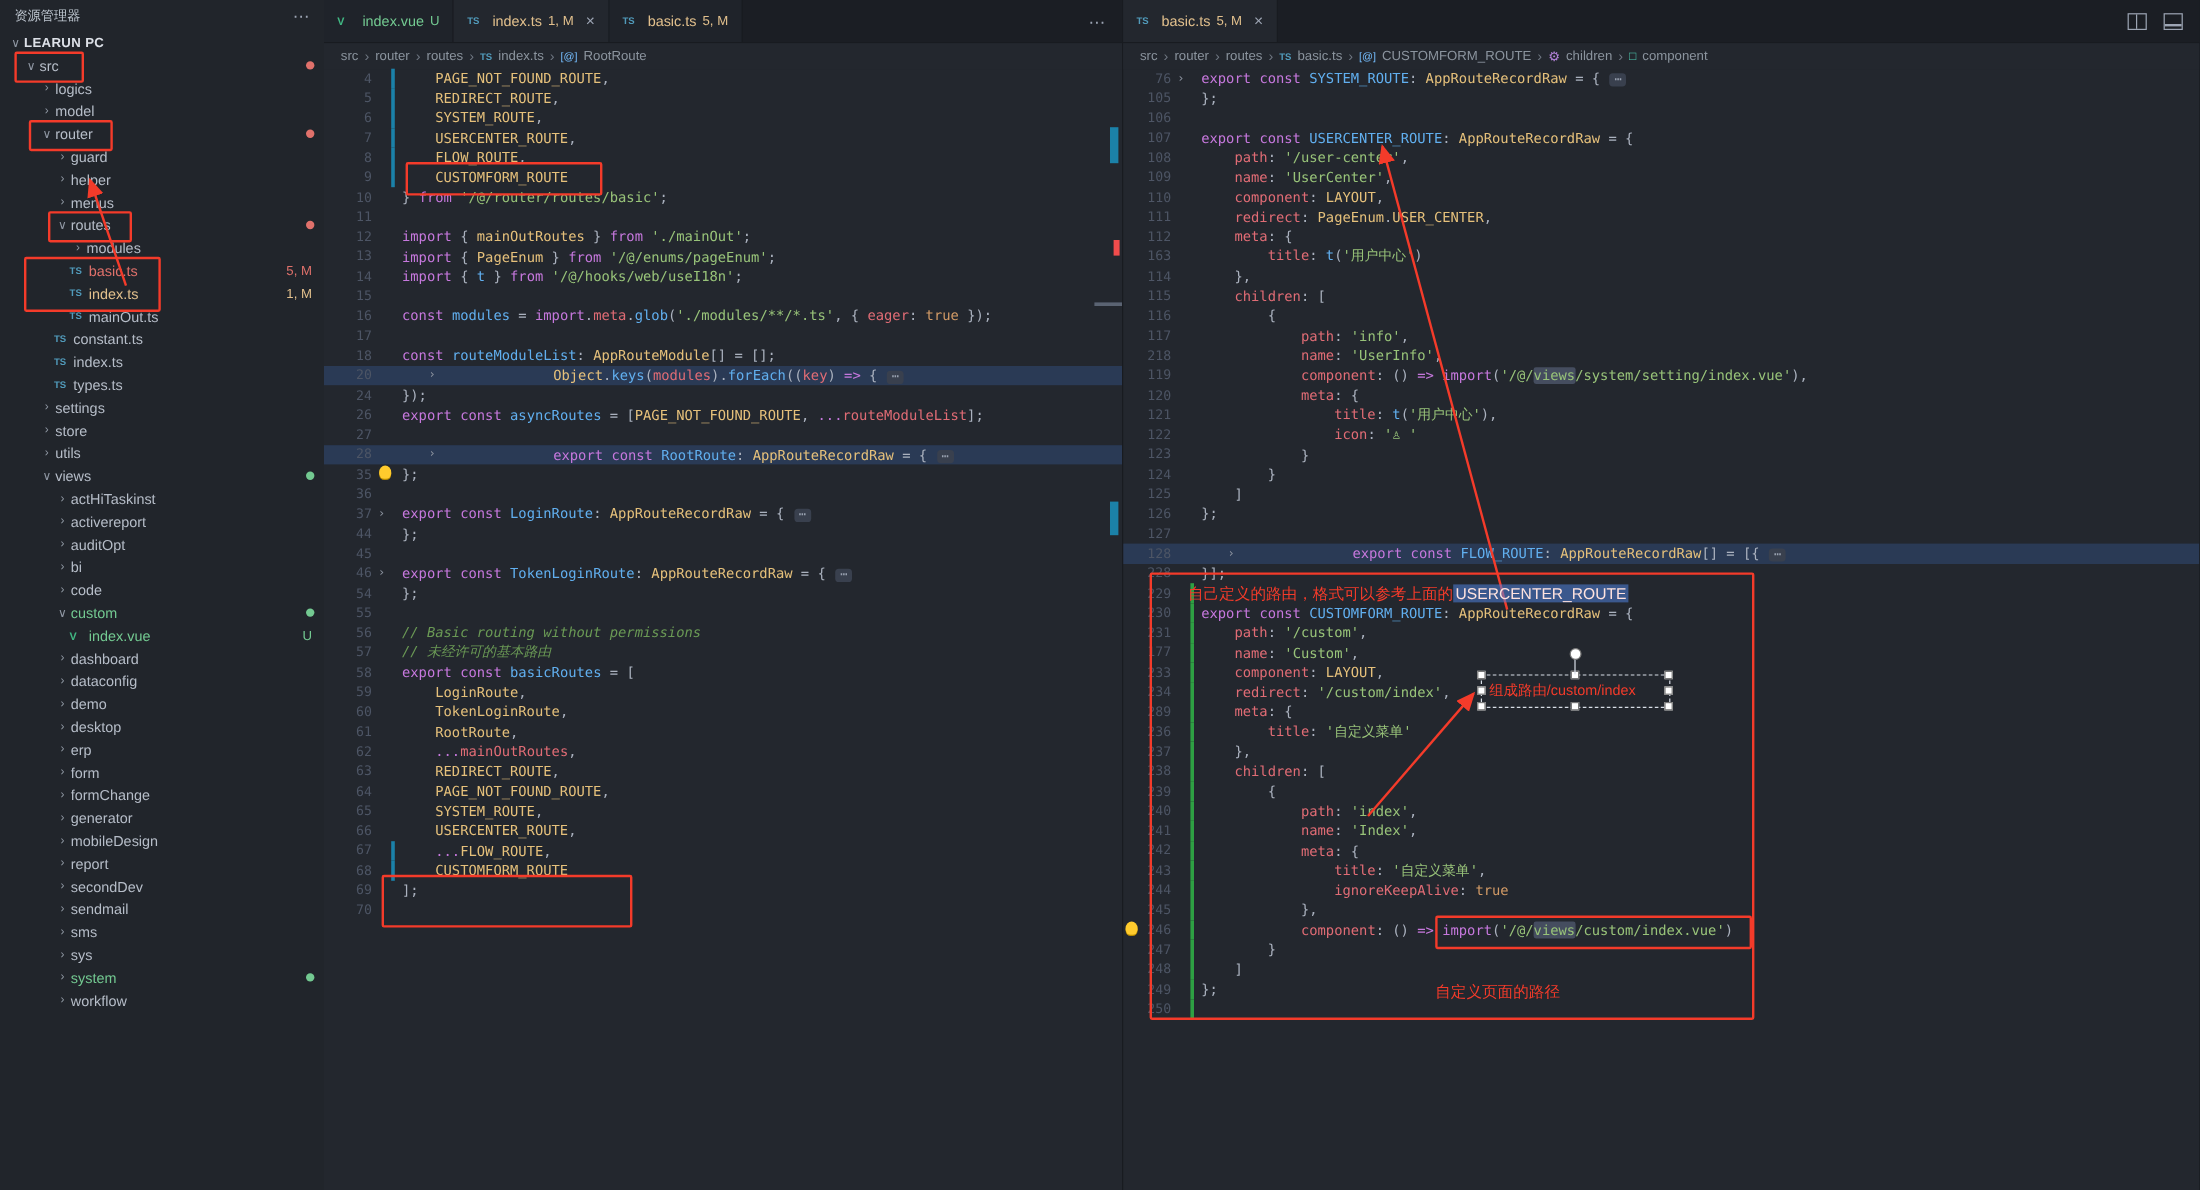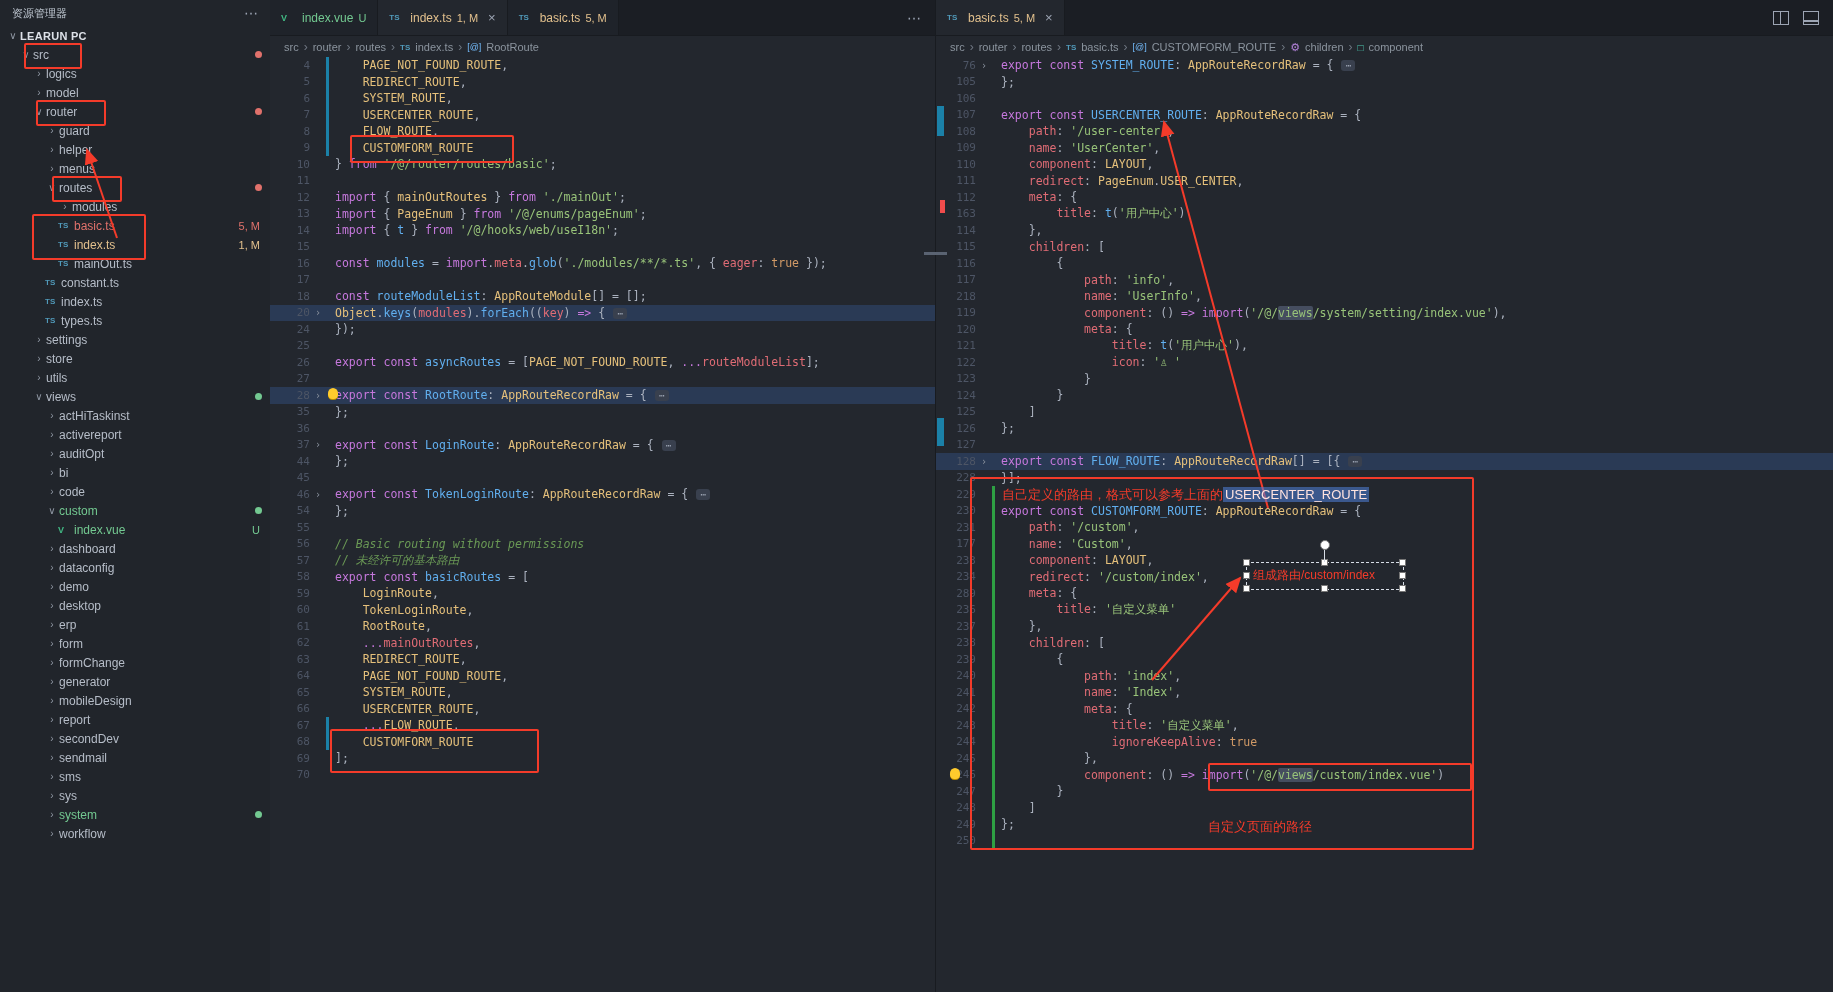--- a/index.html
+++ b/index.html
@@ -35,34 +35,34 @@
   .ico.layout::after{content:"";position:absolute;left:0;right:0;bottom:2px;height:1.2px;background:#9da5b4;}
   .breadcrumb{height:22px;display:flex;align-items:center;gap:5px;padding:0 14px;font-size:11px;color:#8b949e;background:#23272e;}
   .bc-sep{color:#6e7681;font-size:12px;}
   .bc-ts{color:#519aba;font-size:8px;font-weight:bold;}
   .bc-sym{color:#75beff;font-size:9px;}
   .bc-gear{color:#b180d7;font-size:11px;}
   .bc-box{color:#4ec9b0;font-size:10px;}
   
   .codewrap{position:absolute;top:57px;left:0;right:0;bottom:0;font-family:"DejaVu Sans Mono","Liberation Mono",monospace;font-size:11.5px;overflow:hidden;}
   .line{height:16.5px;display:flex;align-items:center;}
-  .line.hl{background:#2a3a55;}
+  .line.hl{background:#2a3a55;gap:42px;}
   .num{width:40px;text-align:right;color:#4d5565;font-size:11px;flex:none;}
   .foldc{width:16px;text-align:center;color:#8a919d;font-size:10px;flex:none;}
   .chg{width:3px;align-self:stretch;flex:none;margin-right:6px;}
   .chg.m{background:#1b81a8;}
   .chg.a{background:#2ea043;}
   .code{white-space:pre;}
   .k{color:#c678dd;} .t{color:#e5c07b;} .v{color:#61afef;} .f{color:#61afef;}
   .s{color:#98c379;} .p{color:#abb2bf;} .r{color:#e06c75;} .n{color:#d19a66;}
   .c{color:#6a9955;font-style:italic;}
   .wh{background:#454d5f;border-radius:2px;}
   .ell{background:#39404e;color:#9aa2b1;border-radius:3px;padding:0 4px;margin-left:8px;font-size:10px;}
   
-  .overlay{position:absolute;inset:0;pointer-events:none;margin-left:12px;}
+  .overlay{position:absolute;inset:0;pointer-events:none;}
   .abox{position:absolute;border:2px solid #f43b2a;border-radius:2px;}
   .atext{position:absolute;color:#f43b2a;font-size:13px;white-space:nowrap;}
   .ahl{background:rgba(80,130,220,.55);color:#ffe3df;padding:0 2px;}
   .tbx{position:absolute;border:1px dashed #d7dde6;}
   .tbx .txt{color:#f43b2a;font-size:12px;line-height:24px;padding-left:6px;white-space:nowrap;}
   .handle{position:absolute;width:5px;height:5px;background:#fff;border:1px solid #777;}
   .rot{position:absolute;width:8px;height:8px;border-radius:50%;background:#fff;border:1px solid #777;}
   .rotline{position:absolute;width:1px;background:#d7dde6;}
   .bulb{position:absolute;width:10px;height:11px;border-radius:50% 50% 42% 42%;background:#ffcb2d;box-shadow:0 1px 0 #b78a00;}
   .mark{position:absolute;}
@@ -395,26 +395,20 @@
           <span class="num">20</span>
           <span class="foldc">›</span>
           <span class="chg"></span>
           <span class="code"><span class="t">Object</span><span class="p">.</span><span class="f">keys</span><span class="p">(</span><span class="r">modules</span><span class="p">).</span><span class="f">forEach</span><span class="p">((</span><span class="r">key</span><span class="p">) </span><span class="k">=&gt;</span><span class="p"> {</span><span class="ell">⋯</span></span>
         </div>
         <div class="line">
           <span class="num">24</span>
           <span class="foldc"></span>
           <span class="chg"></span>
           <span class="code"><span class="p">});</span></span>
-        </div>
-        <div class="line">
-          <span class="num">25</span>
-          <span class="foldc"></span>
-          <span class="chg"></span>
-          <span class="code"></span>
         </div>
         <div class="line">
           <span class="num">26</span>
           <span class="foldc"></span>
           <span class="chg"></span>
           <span class="code"><span class="k">export</span><span class="p"> </span><span class="k">const</span><span class="p"> </span><span class="v">asyncRoutes</span><span class="p"> = [</span><span class="t">PAGE_NOT_FOUND_ROUTE</span><span class="p">, </span><span class="k">...</span><span class="r">routeModuleList</span><span class="p">];</span></span>
         </div>
         <div class="line">
           <span class="num">27</span>
           <span class="foldc"></span>

